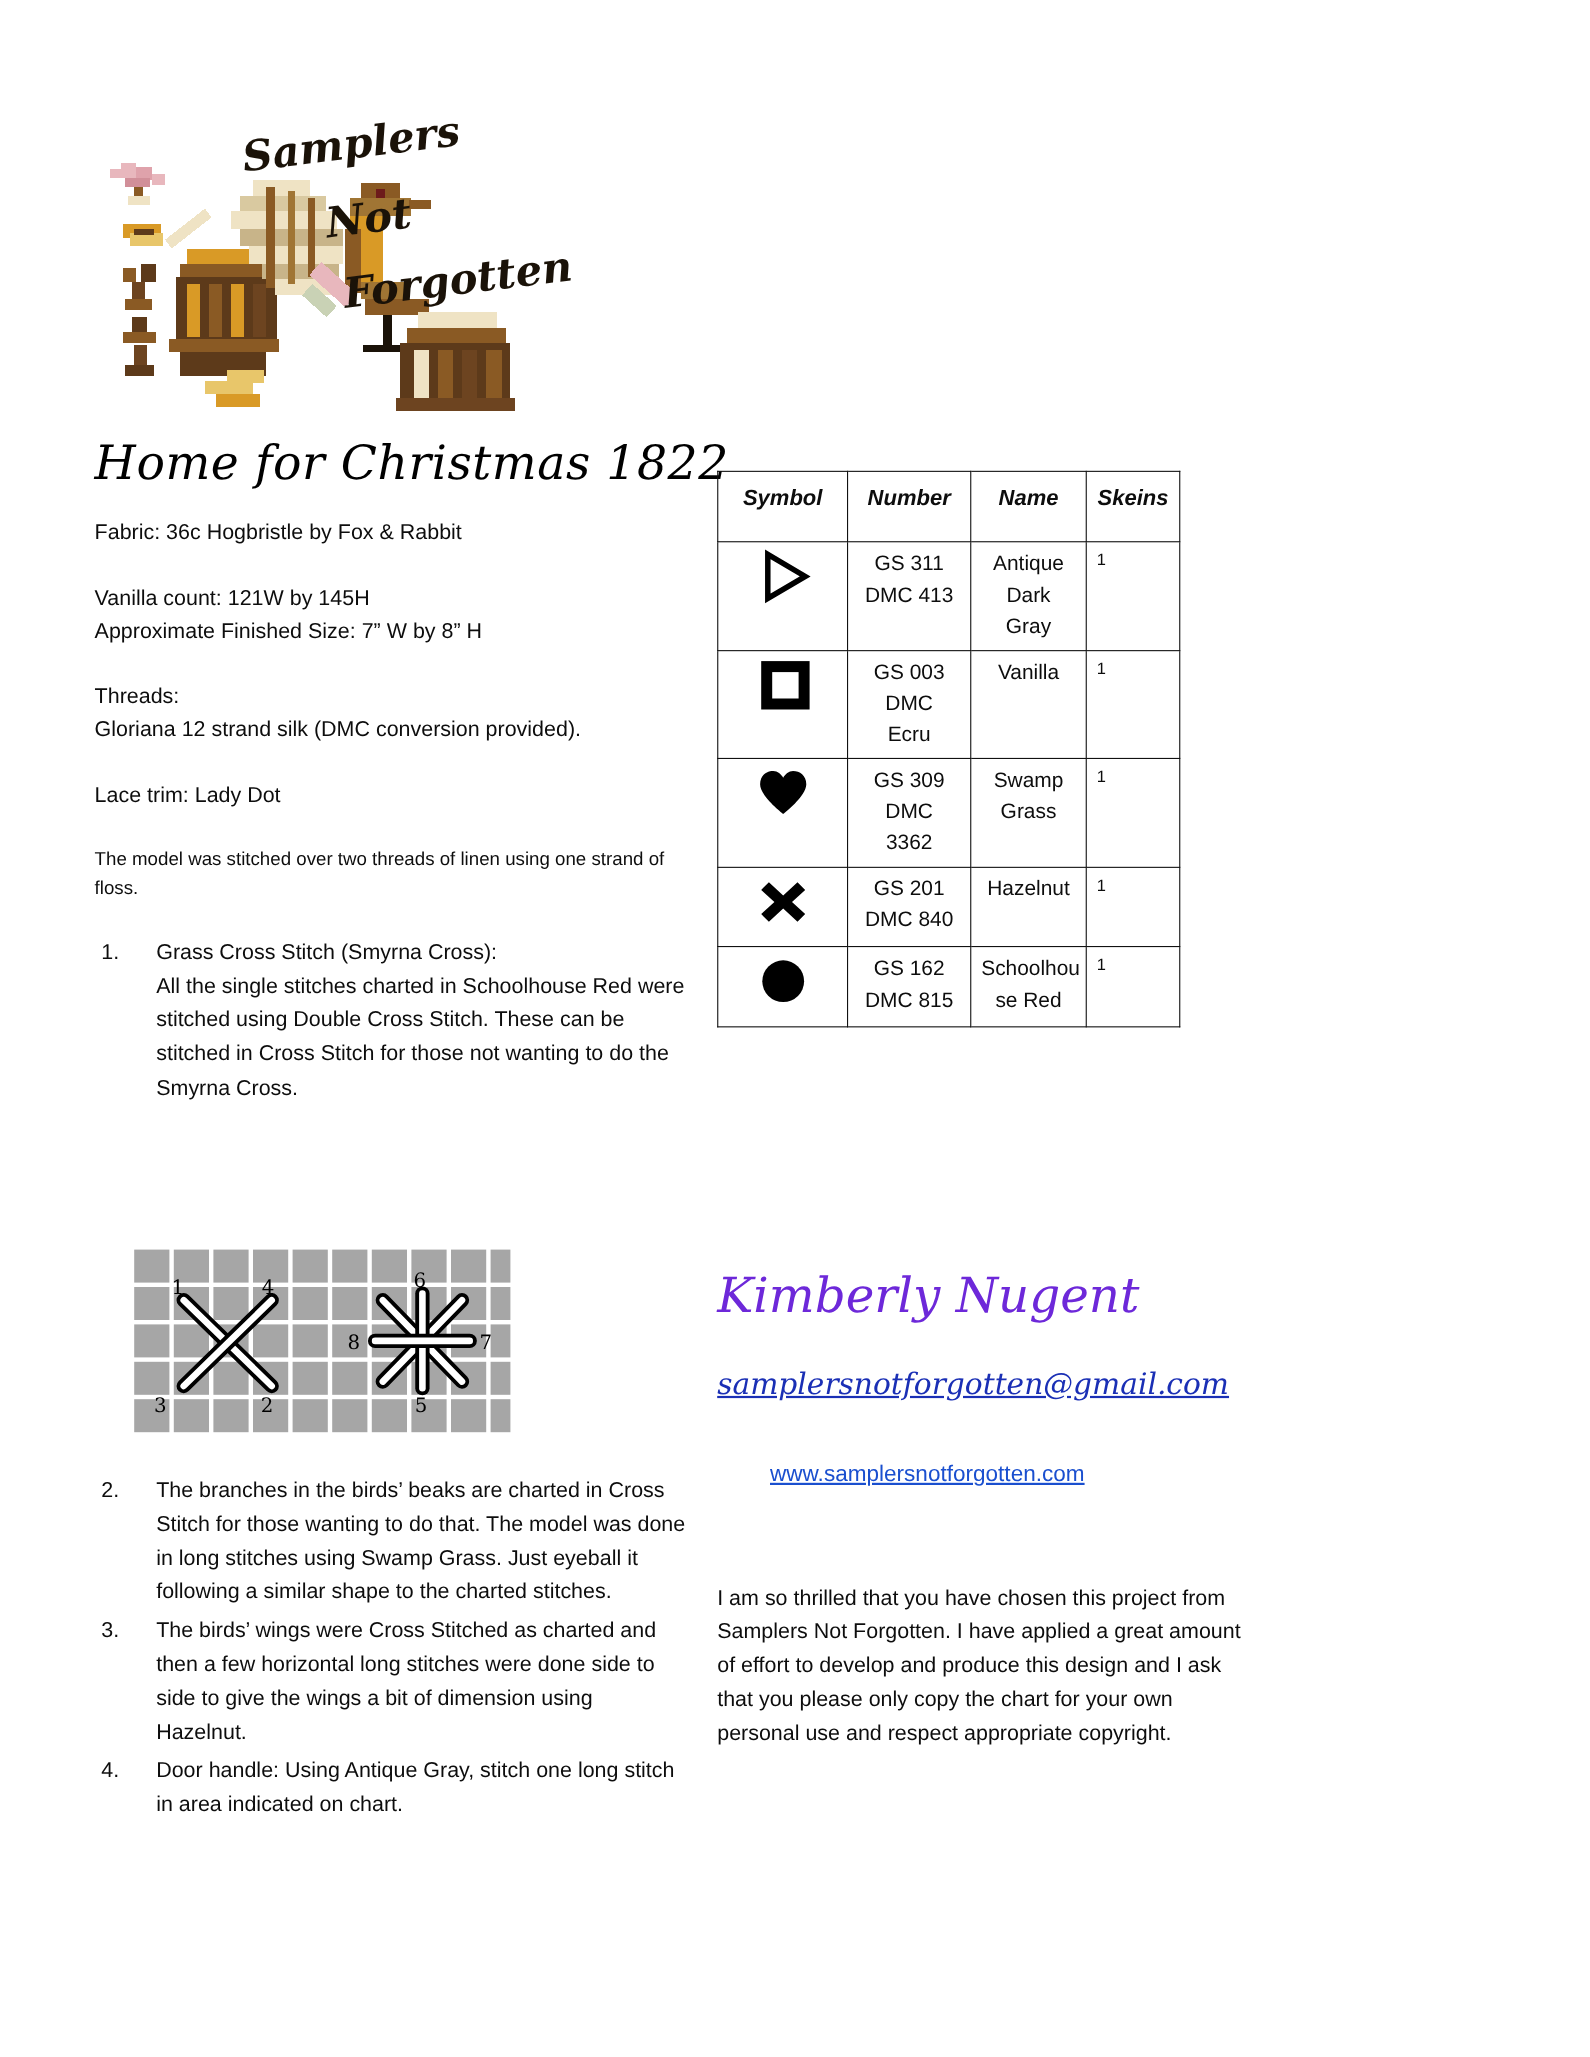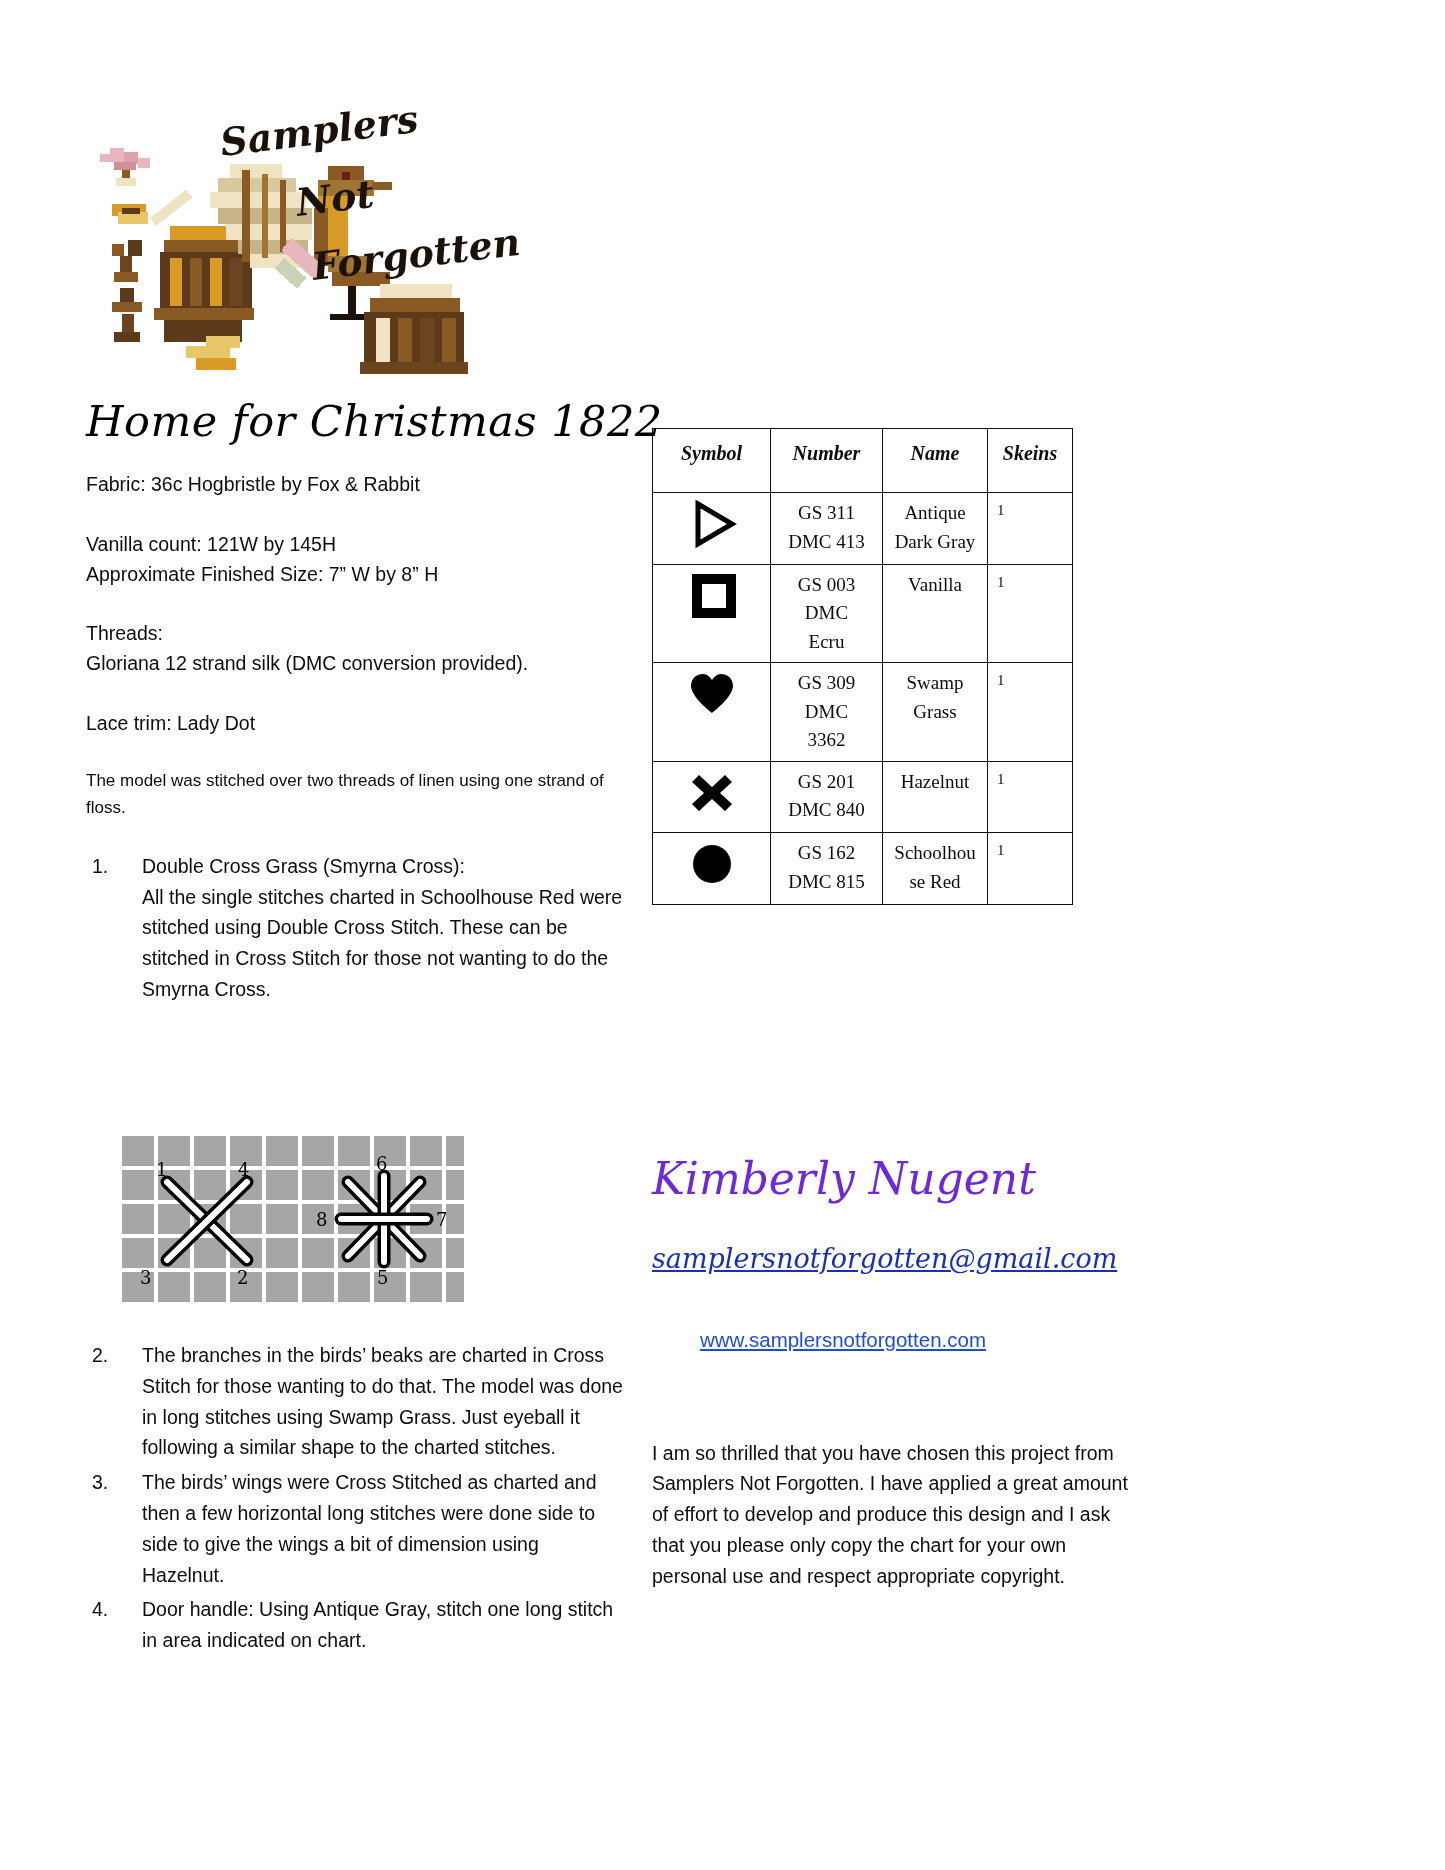--- a/index.html
+++ b/index.html
@@ -39,21 +39,20 @@
 
   
   #right-col{position:absolute;left:652px;top:428px;width:420px;}
   table.thread-table{
     border-collapse:collapse;width:420px;table-layout:fixed;
     font-size:19px;
   }
   table.thread-table td,table.thread-table th{
     border:1.6px solid #111;padding:6px 9px;vertical-align:top;
     line-height:1.5;
-    font-family:Liberation Serif, serif;
   }
   table.thread-table th{
     text-align:center;font-style:italic;font-weight:bold;font-size:20px;
     height:48px;vertical-align:top;padding-top:9px;
   }
   .col-sym{width:118px;}
   .col-num{width:112px;}
   .col-name{width:105px;}
   .col-sk{width:85px;}
   td.sym-cell{text-align:center;vertical-align:middle;padding:10px 0;}
@@ -197,21 +196,21 @@
 
     <p class="body-line">Lace trim: Lady Dot</p>
     <div class="gap-md"></div>
 
     <p class="para">The model was stitched over two threads of linen using one strand of floss.</p>
     <div class="gap-md"></div>
 
     <ol class="steps">
       <li>
         <span class="num">1.</span>
-        <span class="sub-line">Double Cross Grass (Smyrna Cross):</span>
+        <span class="sub-line">Grass Cross Stitch (Smyrna Cross):</span>
         <span class="sub-line">All the single stitches charted in Schoolhouse Red were stitched using Double Cross Stitch.  These can be stitched in Cross Stitch for those not wanting to do the Smyrna Cross.</span>
       </li>
     </ol>
   </div>
 
   <div id="stitch-diagram">
     <svg width="346" height="180" viewBox="0 0 346 180">
       <g>
 
         <g fill="#a6a6a6">

